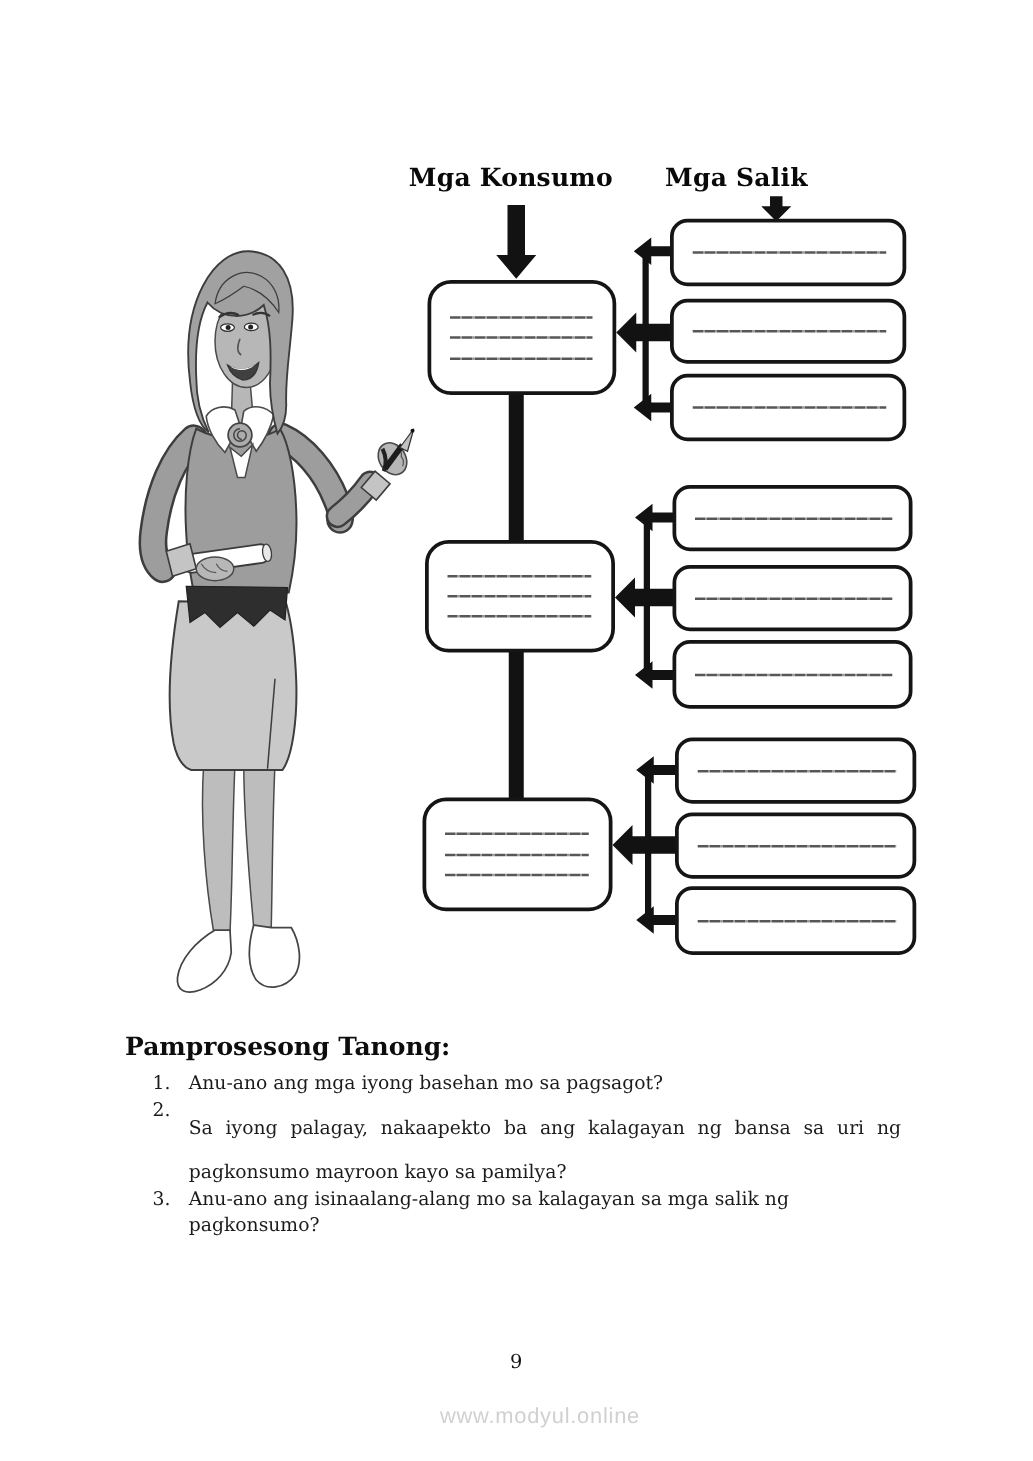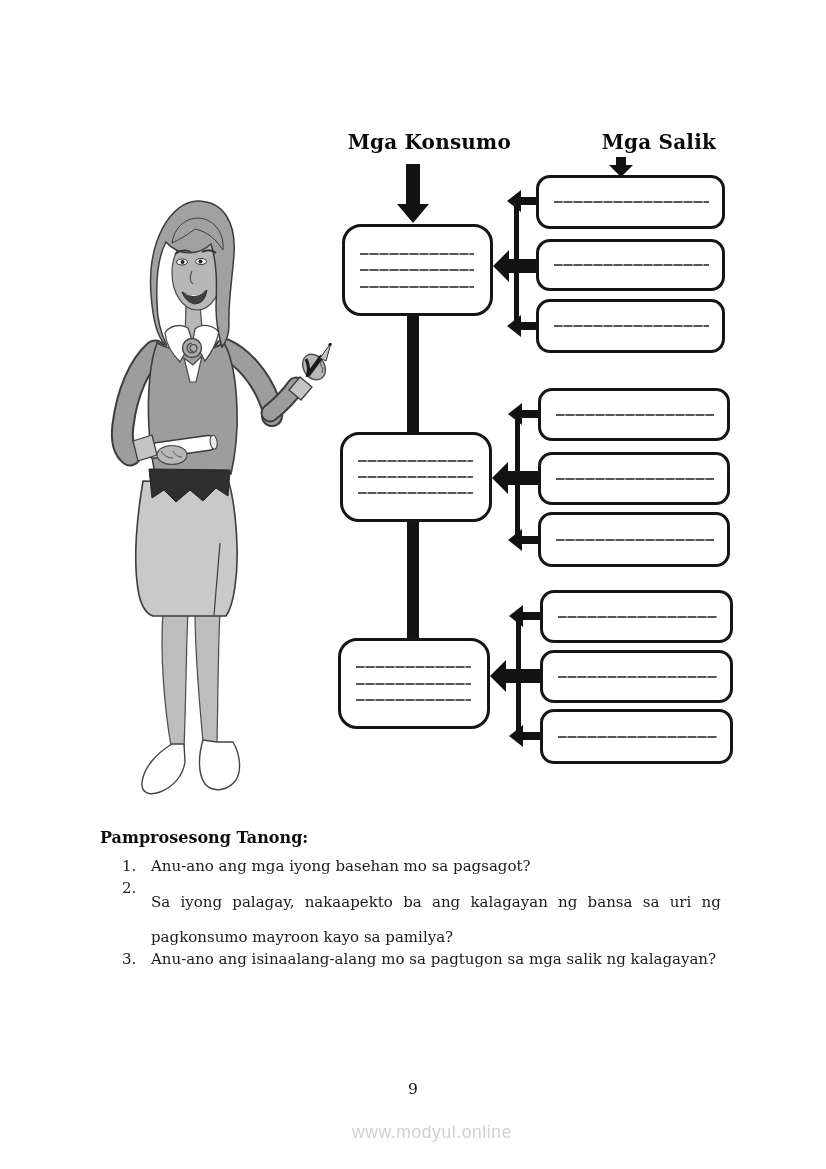--- a/index.html
+++ b/index.html
@@ -7,21 +7,21 @@
     --blank:#5e5e5e;
     --wm:#d0d0d0;
   }
   html,body{margin:0;padding:0;background:#fff;}
   .page{
     position:relative;width:826px;height:1169px;background:#fff;
     font-family:"DejaVu Serif", serif;color:#1b1b1b;overflow:hidden;
   }
   
   .dtitle{
-    position:absolute;width:184px;text-align:right;
+    position:absolute;width:184px;text-align:left;
     font-size:20px;font-weight:700;letter-spacing:.2px;color:#090909;
     font-family:"DejaVu Serif", serif;
   }
   .t-konsumo{left:327px;top:130px;}
   .t-salik{left:532px;top:130px;}
   
   .connectors{position:absolute;left:0;top:0;width:826px;height:800px;pointer-events:none;}
   .connectors .ink{fill:var(--ink);}
   
   .fbox{
@@ -36,21 +36,21 @@
   .bline{
     height:2px;
     background:repeating-linear-gradient(90deg,#575757 0 8px,#9c9c9c 8px 10px);
   }
   .lbox .bline{margin:0 16px 0 15px;}
   .rbox .bline{flex:1;margin:0 13px 0 15px;}
   
   .teacher{position:absolute;left:95px;top:193px;width:245px;height:615px;}
   
   .questions{position:absolute;left:100px;top:828px;width:640px;}
-  .q-heading{font-size:16px;font-weight:700;color:#0d0d0d;line-height:19px;}
+  .q-heading{font-size:20px;font-weight:700;color:#0d0d0d;line-height:19px;}
   .q-list{margin-top:9px;}
   .q-item{display:flex;padding-left:22px;font-size:15px;line-height:21.5px;}
   .q-num{width:29px;flex:none;}
   .q-text{flex:1;max-width:592px;}
   .q-line{display:block;margin-top:14px;}
   .stretched{word-spacing:5.5px;white-space:nowrap;}
   
   .page-number{position:absolute;left:0;right:0;top:1080px;text-align:center;font-size:15.5px;color:#141414;}
   .watermark{
     position:absolute;left:0;right:0;top:1122px;text-align:center;
@@ -230,21 +230,21 @@
     <div class="q-item">
       <span class="q-num">2.</span>
       <span class="q-text">
             <span class="q-line stretched">Sa iyong palagay, nakaapekto ba ang kalagayan ng bansa sa uri ng</span>
             <span class="q-line">pagkonsumo mayroon kayo sa pamilya?</span>
           </span>
     </div>
 
     <div class="q-item">
       <span class="q-num">3.</span>
-      <span class="q-text">Anu-ano ang isinaalang-alang mo sa pagtugon sa mga salik ng kalagayan?</span>
+      <span class="q-text">Anu-ano ang isinaalang-alang mo sa kalagayan sa mga salik ng pagkonsumo?</span>
     </div>
   </div>
   </div>
 
   <div class="page-number">9</div>
   <div class="watermark">www.modyul.online</div>
 
 </div>
 
 </body></html>

